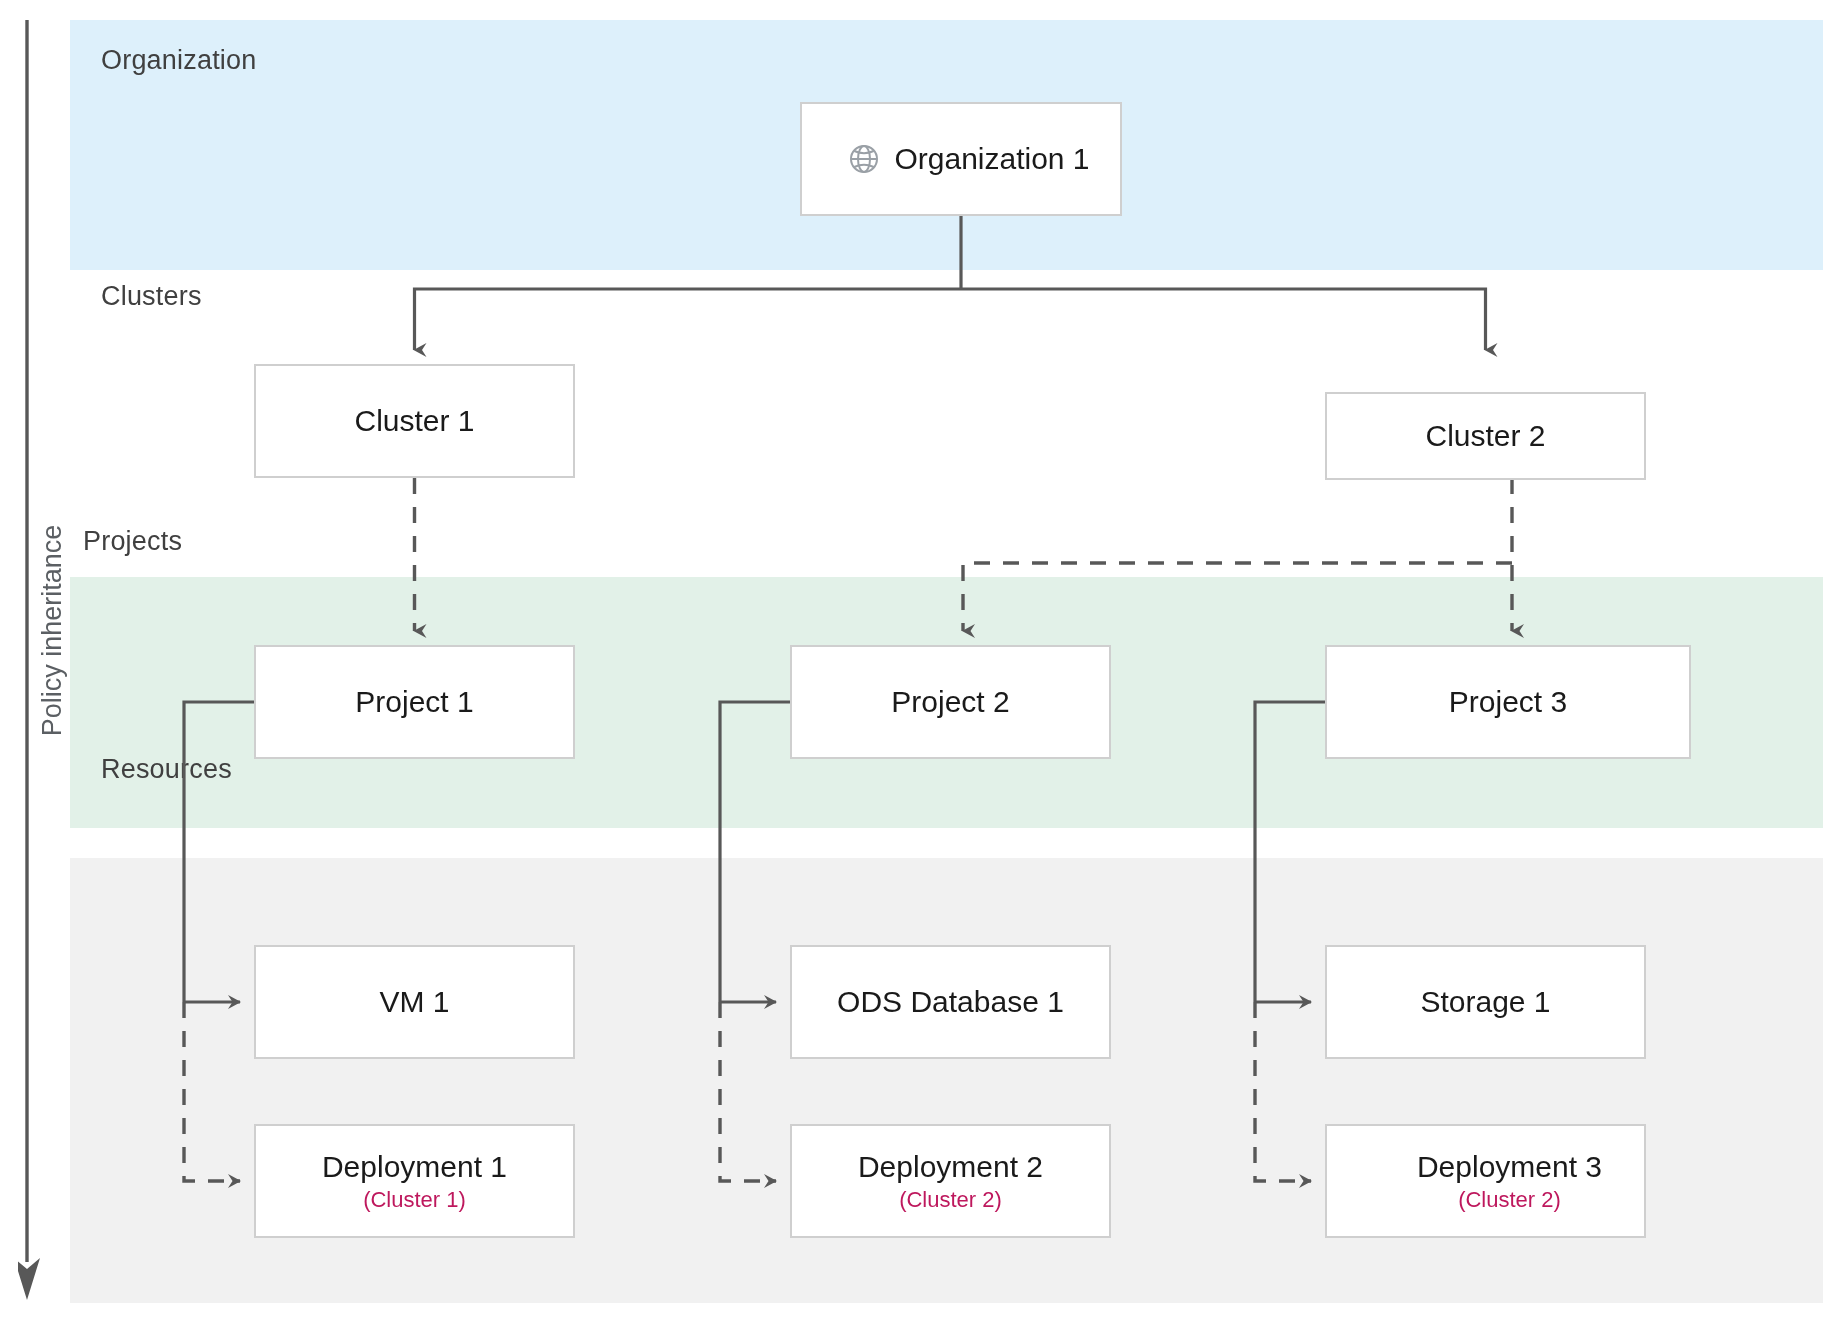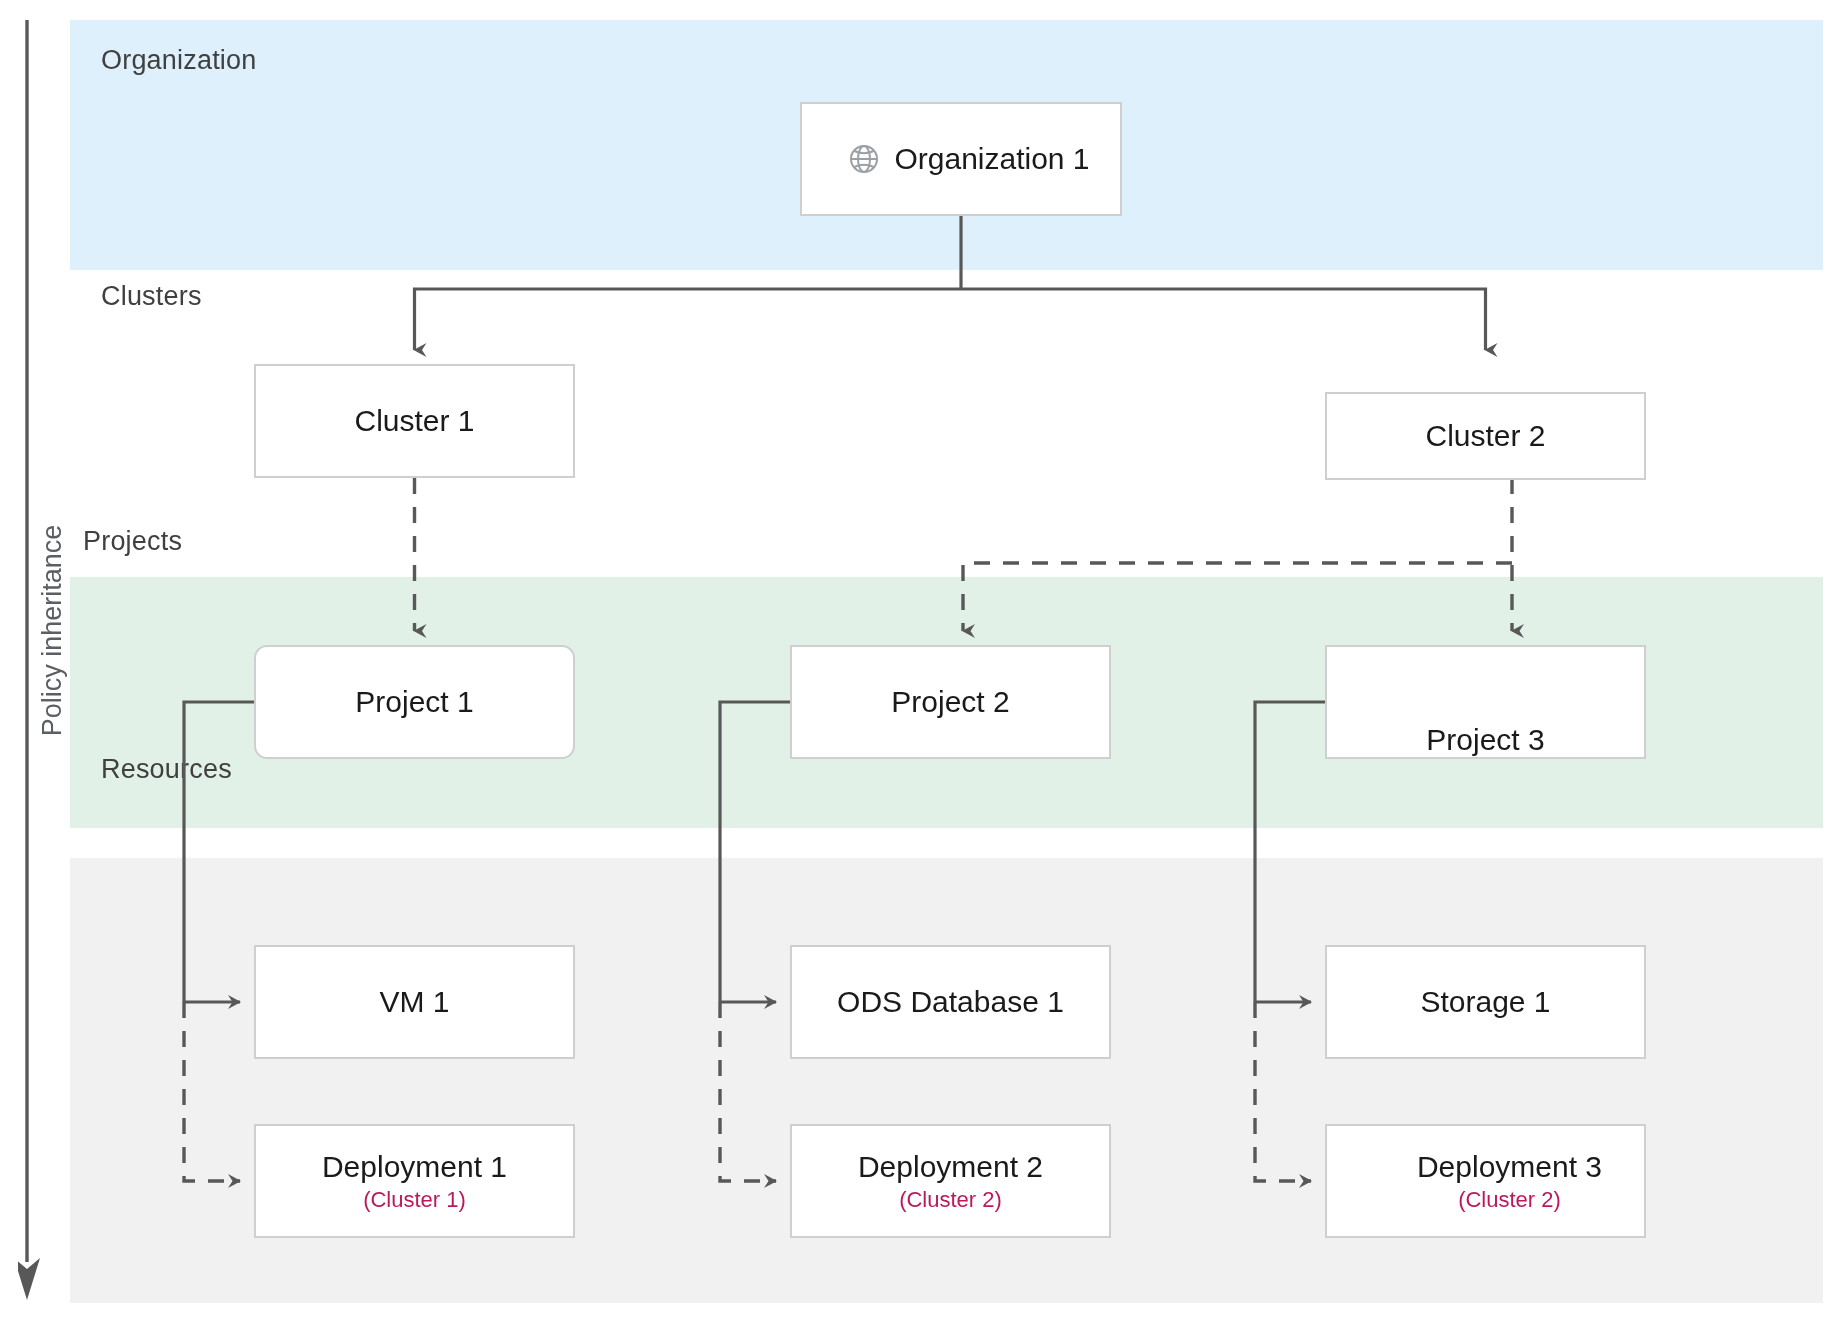--- a/index.html
+++ b/index.html
@@ -89,23 +89,23 @@
     padding-left: 16px;
   }
   .globe-icon { display: block; }
 
   
   #node-org        { left: 800px;  top: 102px; width: 322px; height: 114px; }
 
   #node-cluster-1  { left: 254px;  top: 364px; width: 321px; height: 114px; }
   #node-cluster-2  { left: 1325px; top: 364px; width: 321px; height: 88px; margin-top: 28px; }
 
-  #node-project-1  { left: 254px;  top: 645px; width: 321px; height: 114px; border-radius: 13px; }
+  #node-project-1  { left: 254px;  top: 645px; width: 321px; height: 114px; }
   #node-project-2  { left: 790px;  top: 645px; width: 321px; height: 114px; }
-  #node-project-3  { left: 1325px; top: 645px; width: 321px; height: 114px; justify-content: flex-end; }
+  #node-project-3  { left: 1325px; top: 645px; width: 366px; height: 114px; }
 
   #node-vm-1       { left: 254px;  top: 945px; width: 321px; height: 114px; }
   #node-ods-1      { left: 790px;  top: 945px; width: 321px; height: 114px; }
   #node-storage-1  { left: 1325px; top: 945px; width: 321px; height: 114px; }
 
   #node-deploy-1   { left: 254px;  top: 1124px; width: 321px; height: 114px; }
   #node-deploy-2   { left: 790px;  top: 1124px; width: 321px; height: 114px; }
   #node-deploy-3   { left: 1325px; top: 1124px; width: 321px; height: 114px; padding-left: 48px; }
 
   

